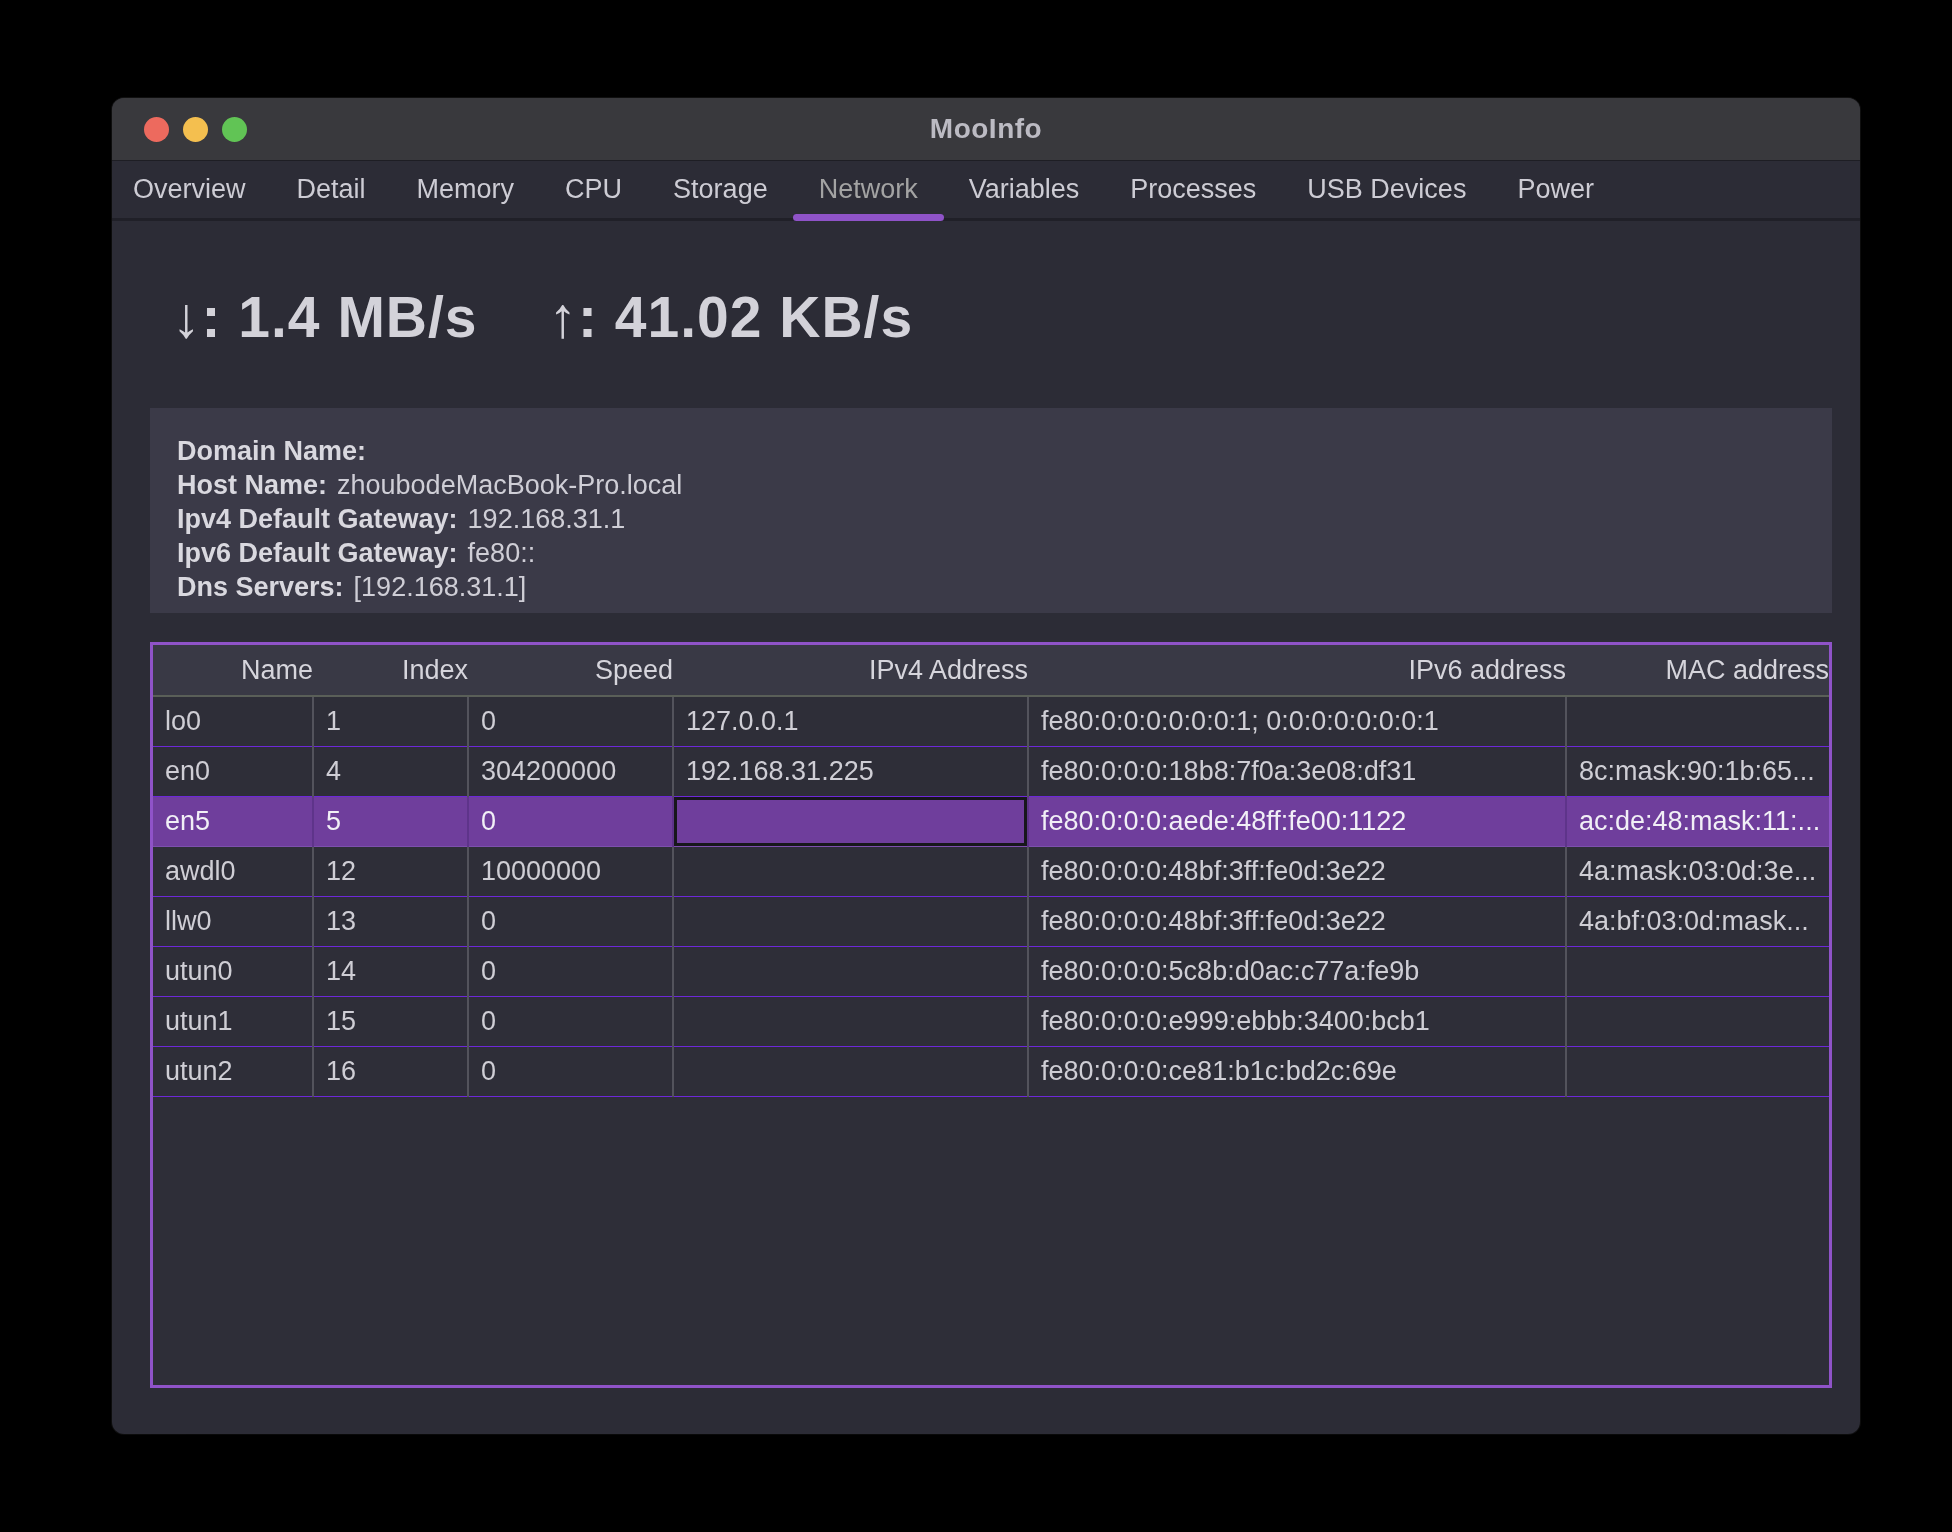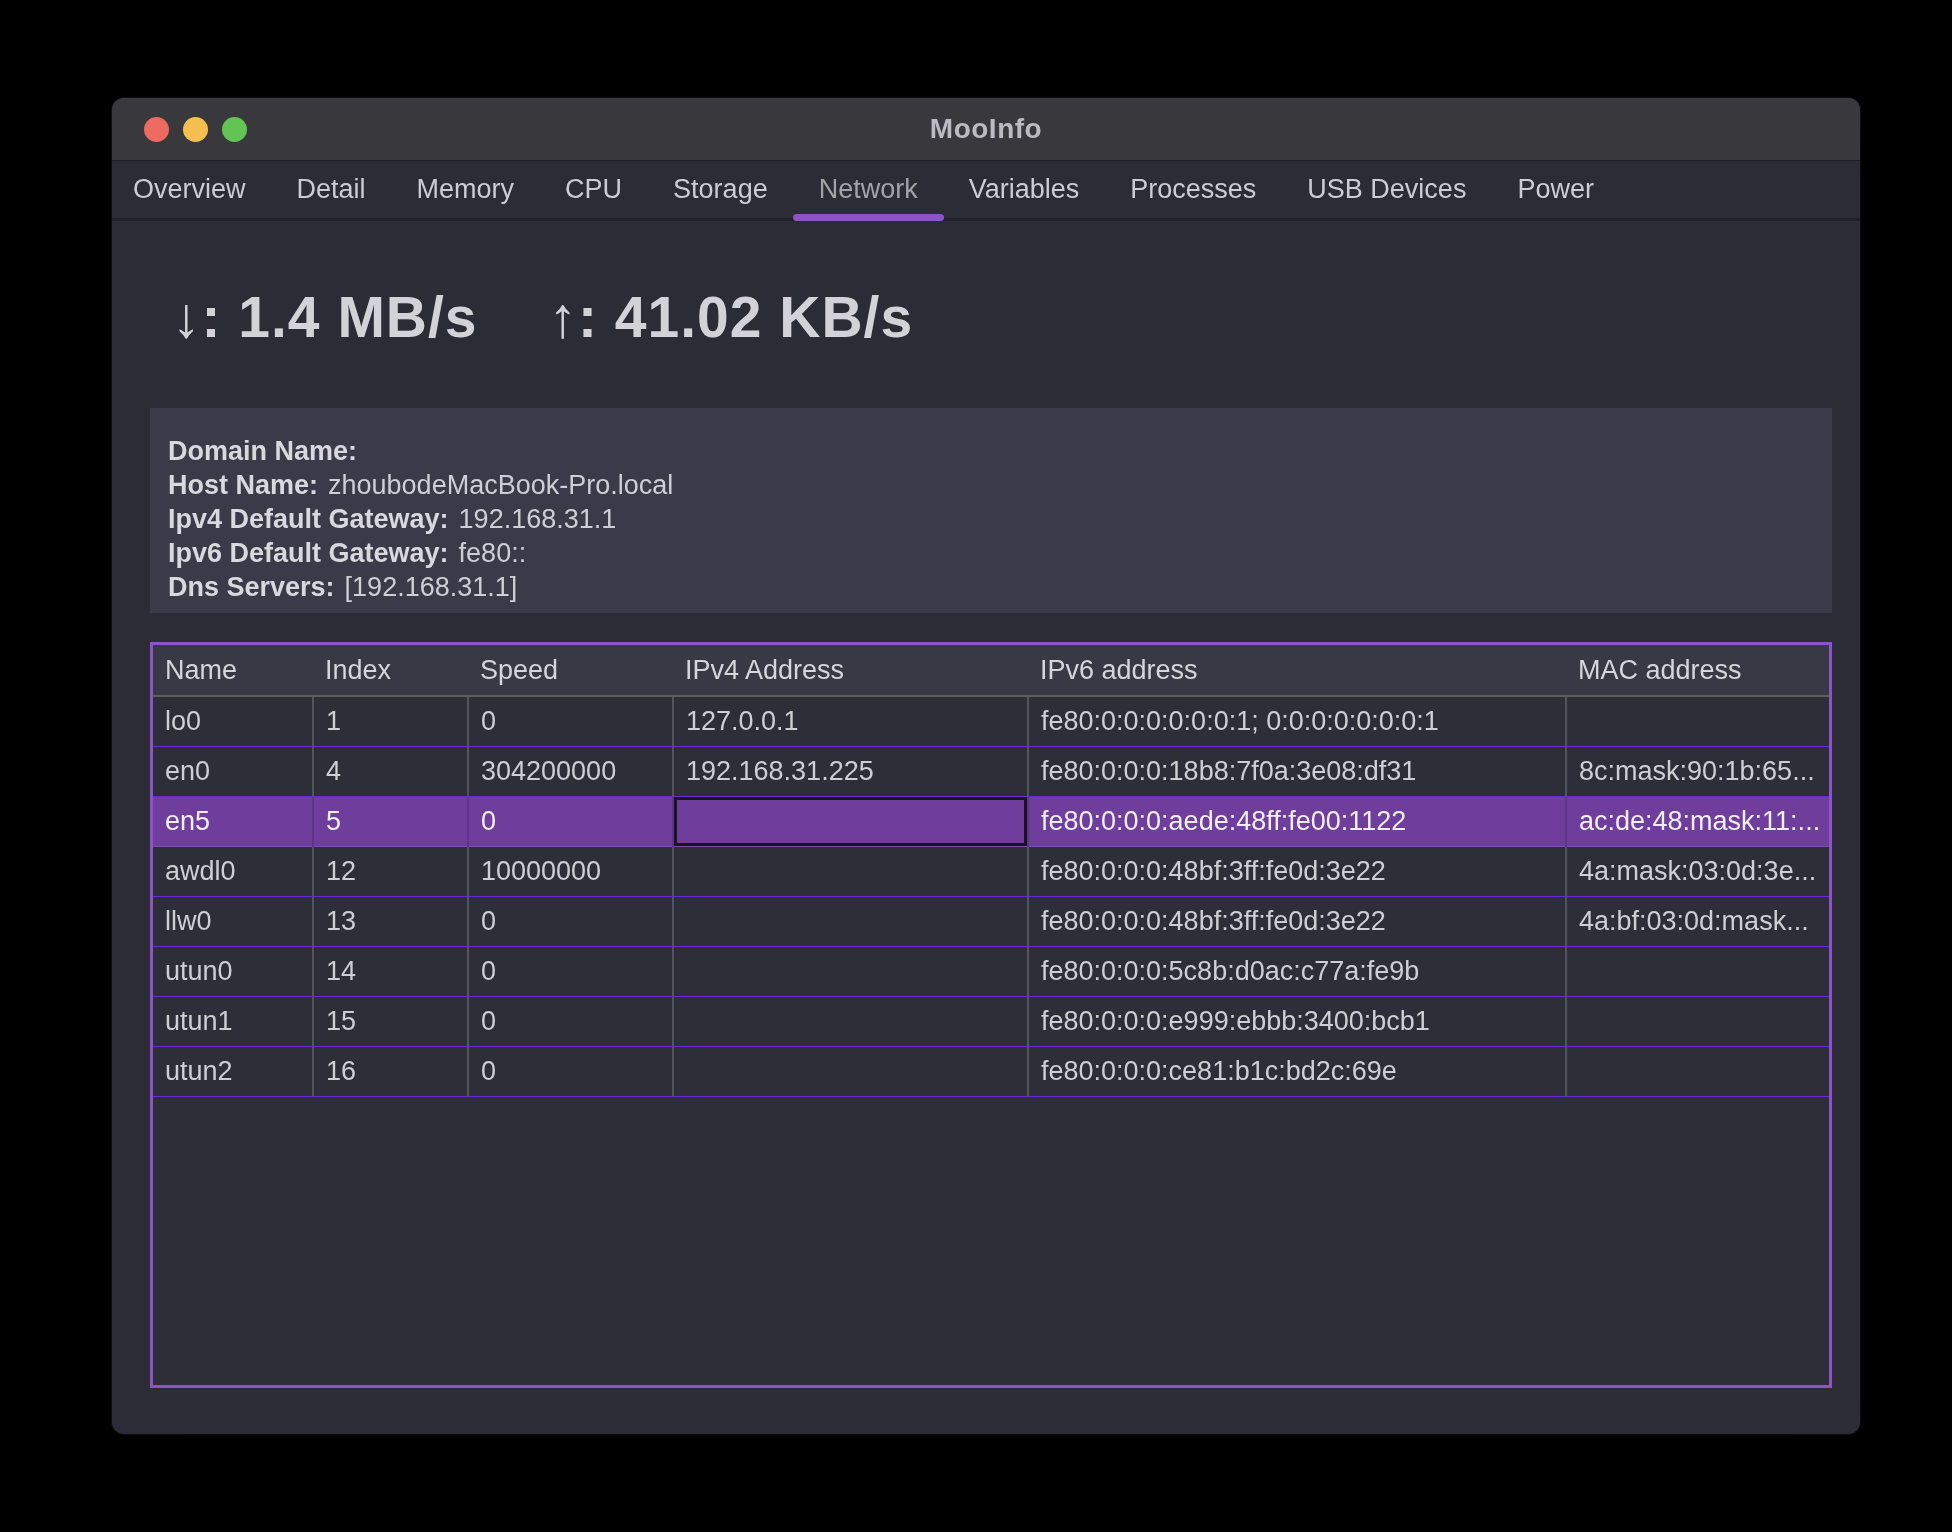--- a/index.html
+++ b/index.html
@@ -32,32 +32,32 @@
   .tab.active::after{content:"";position:absolute;left:-26px;right:-26px;bottom:-3px;height:7px;
        border-radius:4px;background:var(--c-accent_purple,#8f53c8);}
 
   
   .speed{position:absolute;left:60px;top:186px;font-size:57px;font-weight:bold;color:#d3d2d9;}
   .speed .part{margin-right:55px;letter-spacing:1px;}
 
   
   .info-panel{position:absolute;left:38px;top:310px;width:1682px;height:205px;
               background:var(--c-panel_bg,#3b3a48);box-sizing:border-box;
-              padding:26px 0 0 18px;}
+              padding:26px 0 0 27px;}
   .info-line{font-size:27px;line-height:34px;color:#cfced6;white-space:pre-wrap;}
   .info-label{font-weight:bold;color:#d9d8df;margin-right:10px;}
 
   
   .table-wrap{position:absolute;left:38px;top:544px;width:1682px;height:746px;
               background:var(--c-row_bg,#2e2e38);box-sizing:border-box;
               border:3px solid var(--c-accent_purple,#8f53c8);}
   table.ifaces{border-collapse:collapse;table-layout:fixed;width:100%;
                font-size:27px;color:#cfced5;}
   table.ifaces th{height:50px;background:var(--c-header_bg,#393945);font-weight:normal;
-                  color:#d6d5dc;text-align:left;padding:0 0 0 12px;
+                  color:#d6d5dc;text-align:right;padding:0 0 0 12px;
                   border-bottom:2px solid #5a5f58;overflow:hidden;white-space:nowrap;}
   table.ifaces td{height:49px;padding:0 6px 0 12px;overflow:hidden;white-space:nowrap;
                   border-right:2px solid #53535c;border-bottom:1px solid #6d28d9;}
   table.ifaces td:last-child{border-right:none;}
   table.ifaces tr.selected td{background:var(--c-selection_purple,#6f3e9c);color:#f1eff6;
                   border-bottom-color:#7d4fae;border-right-color:#5e348a;}
   table.ifaces td.focused{box-shadow:inset 0 0 0 3px #17171b;}
 </style>
 </head>
 <body>

